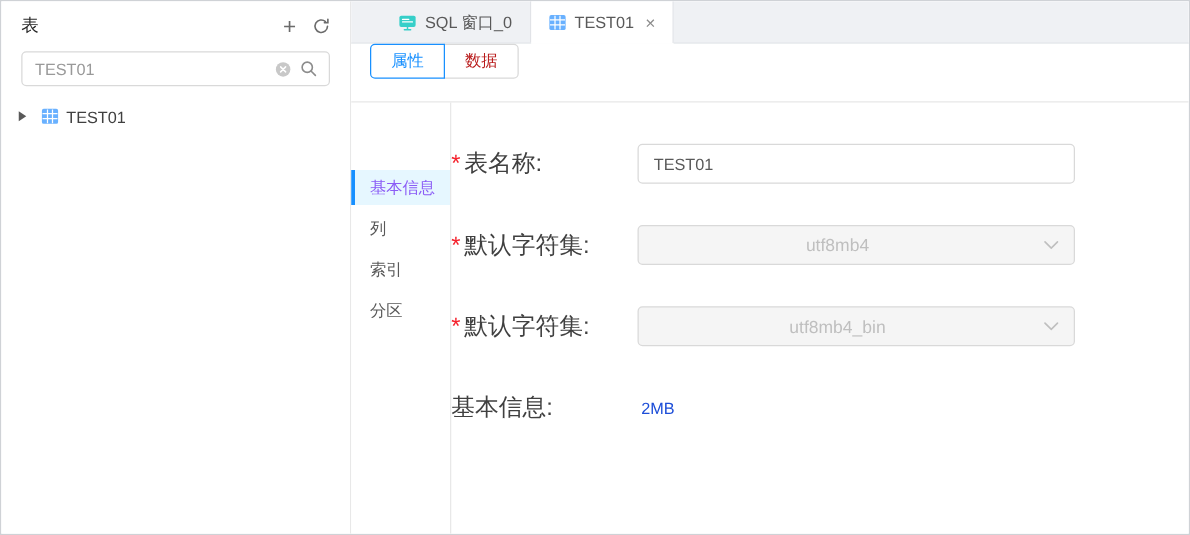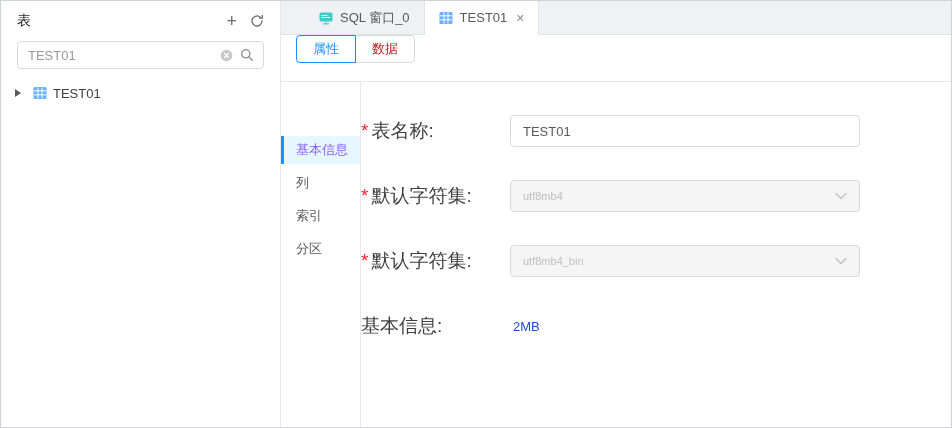--- a/index.html
+++ b/index.html
@@ -157,24 +157,25 @@
     width: 350px; height: 32px;
     border: 1px solid #d9d9d9; border-radius: 4px;
     padding: 0 12px;
     font-size: 13px; color: #595959;
     font-family: inherit; outline: none;
     background: #fff;
   }
   .form-select {
     width: 350px; height: 32px;
     border: 1px solid #d9d9d9; border-radius: 4px;
-    padding: 0 30px 0 12px;
+    padding: 0 30px 0 0;
     display: flex; align-items: center;
     position: relative;
-    font-size: 11px;
+    font-size: 14px;
+    justify-content: center;
   }
   .form-select.disabled {
     background: #f5f5f5; color: #bfbfbf; cursor: not-allowed;
   }
   .chev {
     position: absolute; right: 12px; top: 50%;
     transform: translateY(-50%);
     display: inline-flex;
   }
   .static-value { font-size: 13px; color: #1d4ed8; padding-left: 3px; }

